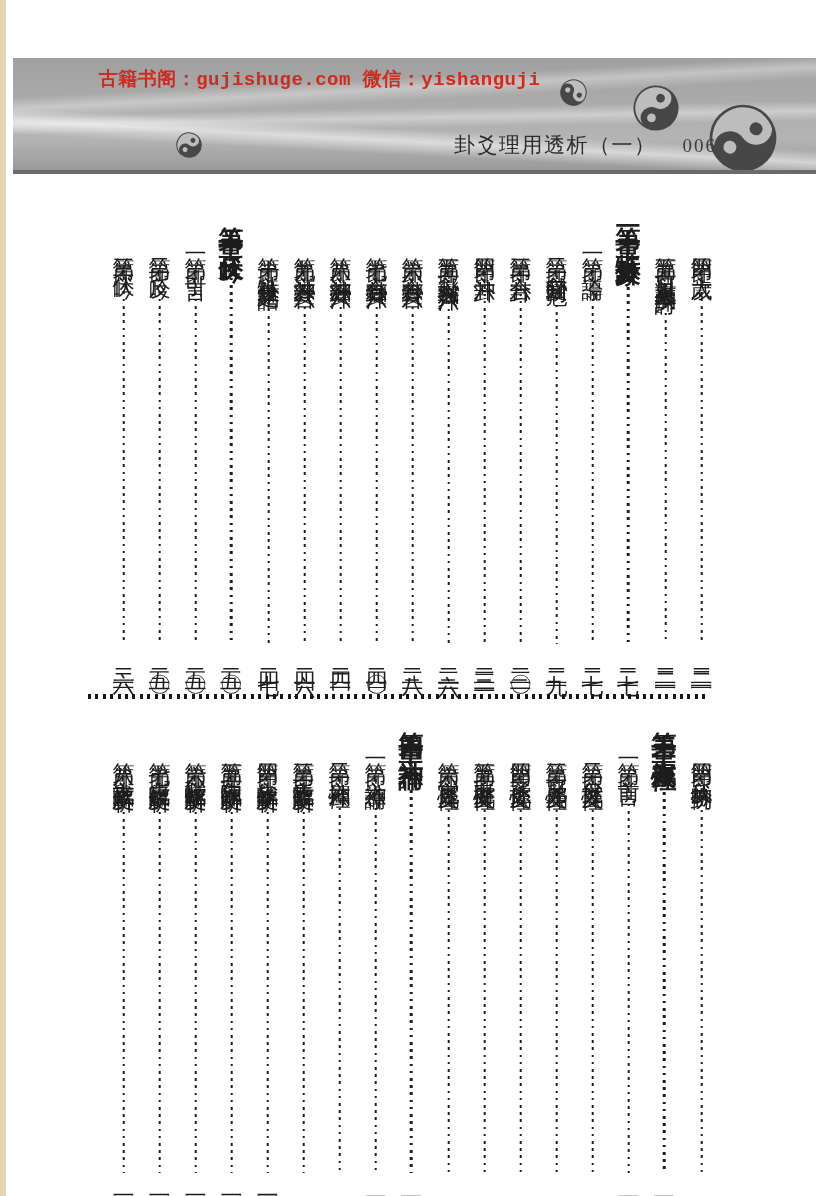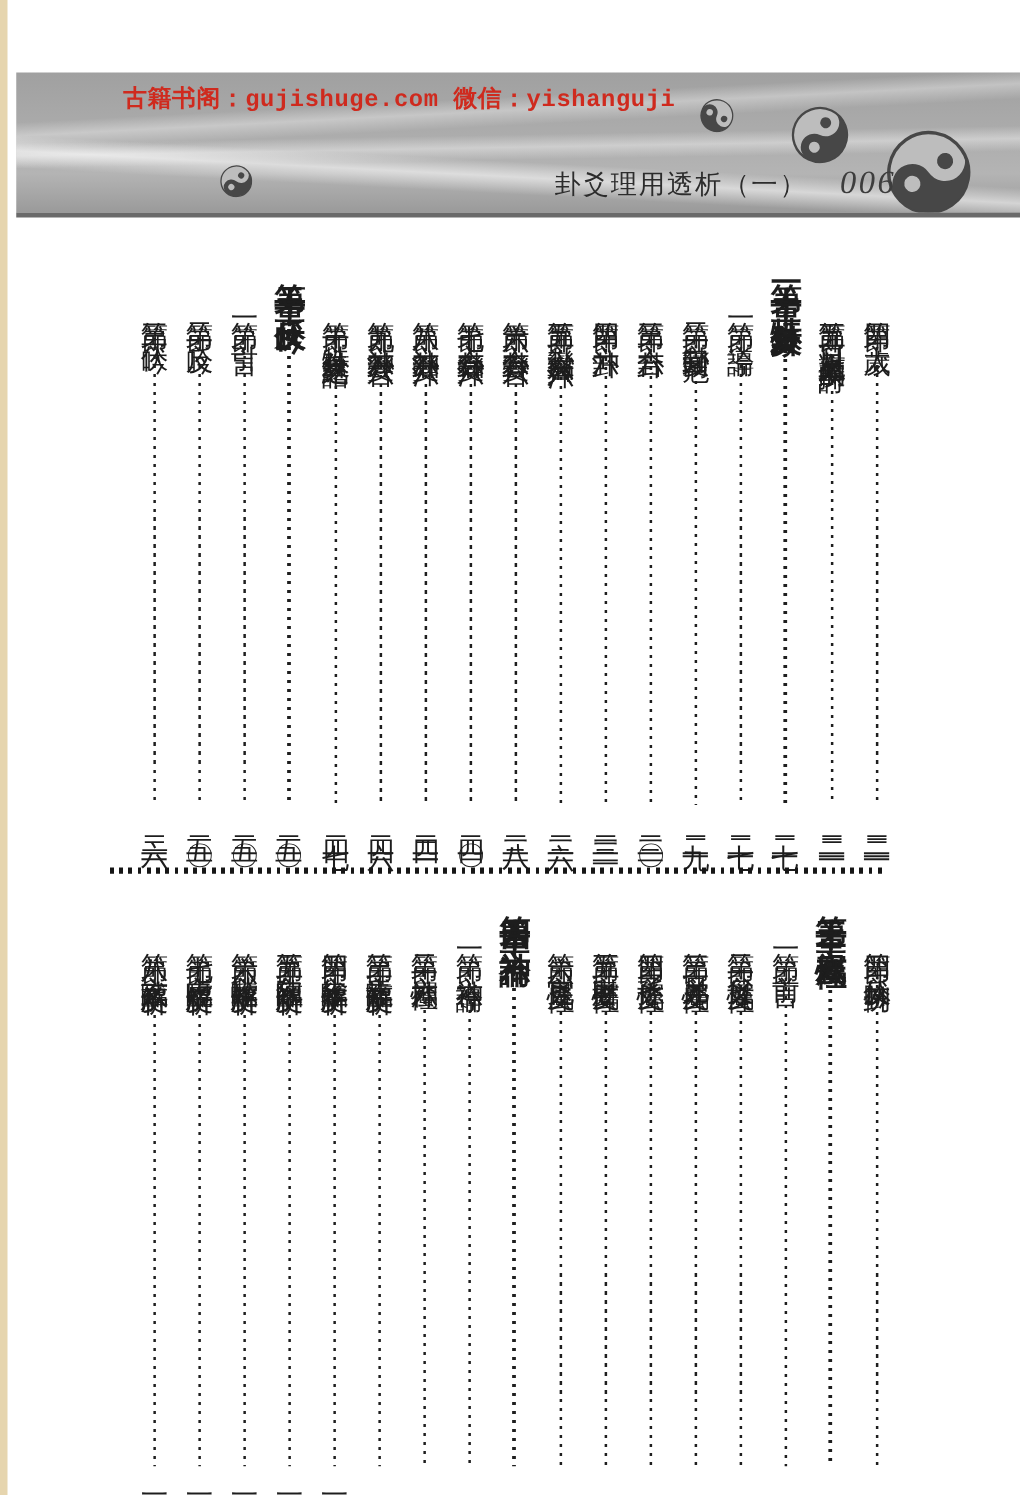--- a/index.html
+++ b/index.html
@@ -32,21 +32,21 @@
   .yy2{left:547px;top:21px;width:27px;height:27px;}
   .yy3{left:620px;top:27px;width:46px;height:46px;}
   .yy4{left:696px;top:46px;width:68px;height:68px;}
 
   
   .page-header{
     position:absolute;top:131px;right:103px;display:flex;align-items:baseline;gap:26px;
     color:#2c2c2c;
   }
   .book-title{font-size:21px;letter-spacing:1.5px;font-weight:400;}
-  .page-number{font-size:26px;font-style:italic;color:#3d3d3d;letter-spacing:2px;}
+  .page-number{font-size:19px;color:#3d3d3d;letter-spacing:2px;}
 
   
   .toc{
     position:absolute;right:103px;width:618px;
     writing-mode:vertical-rl;
     color:#1d1d1d;
   }
   .toc-top{top:207px;height:452px;}
   .toc-bottom{top:712px;height:476px;}
 

